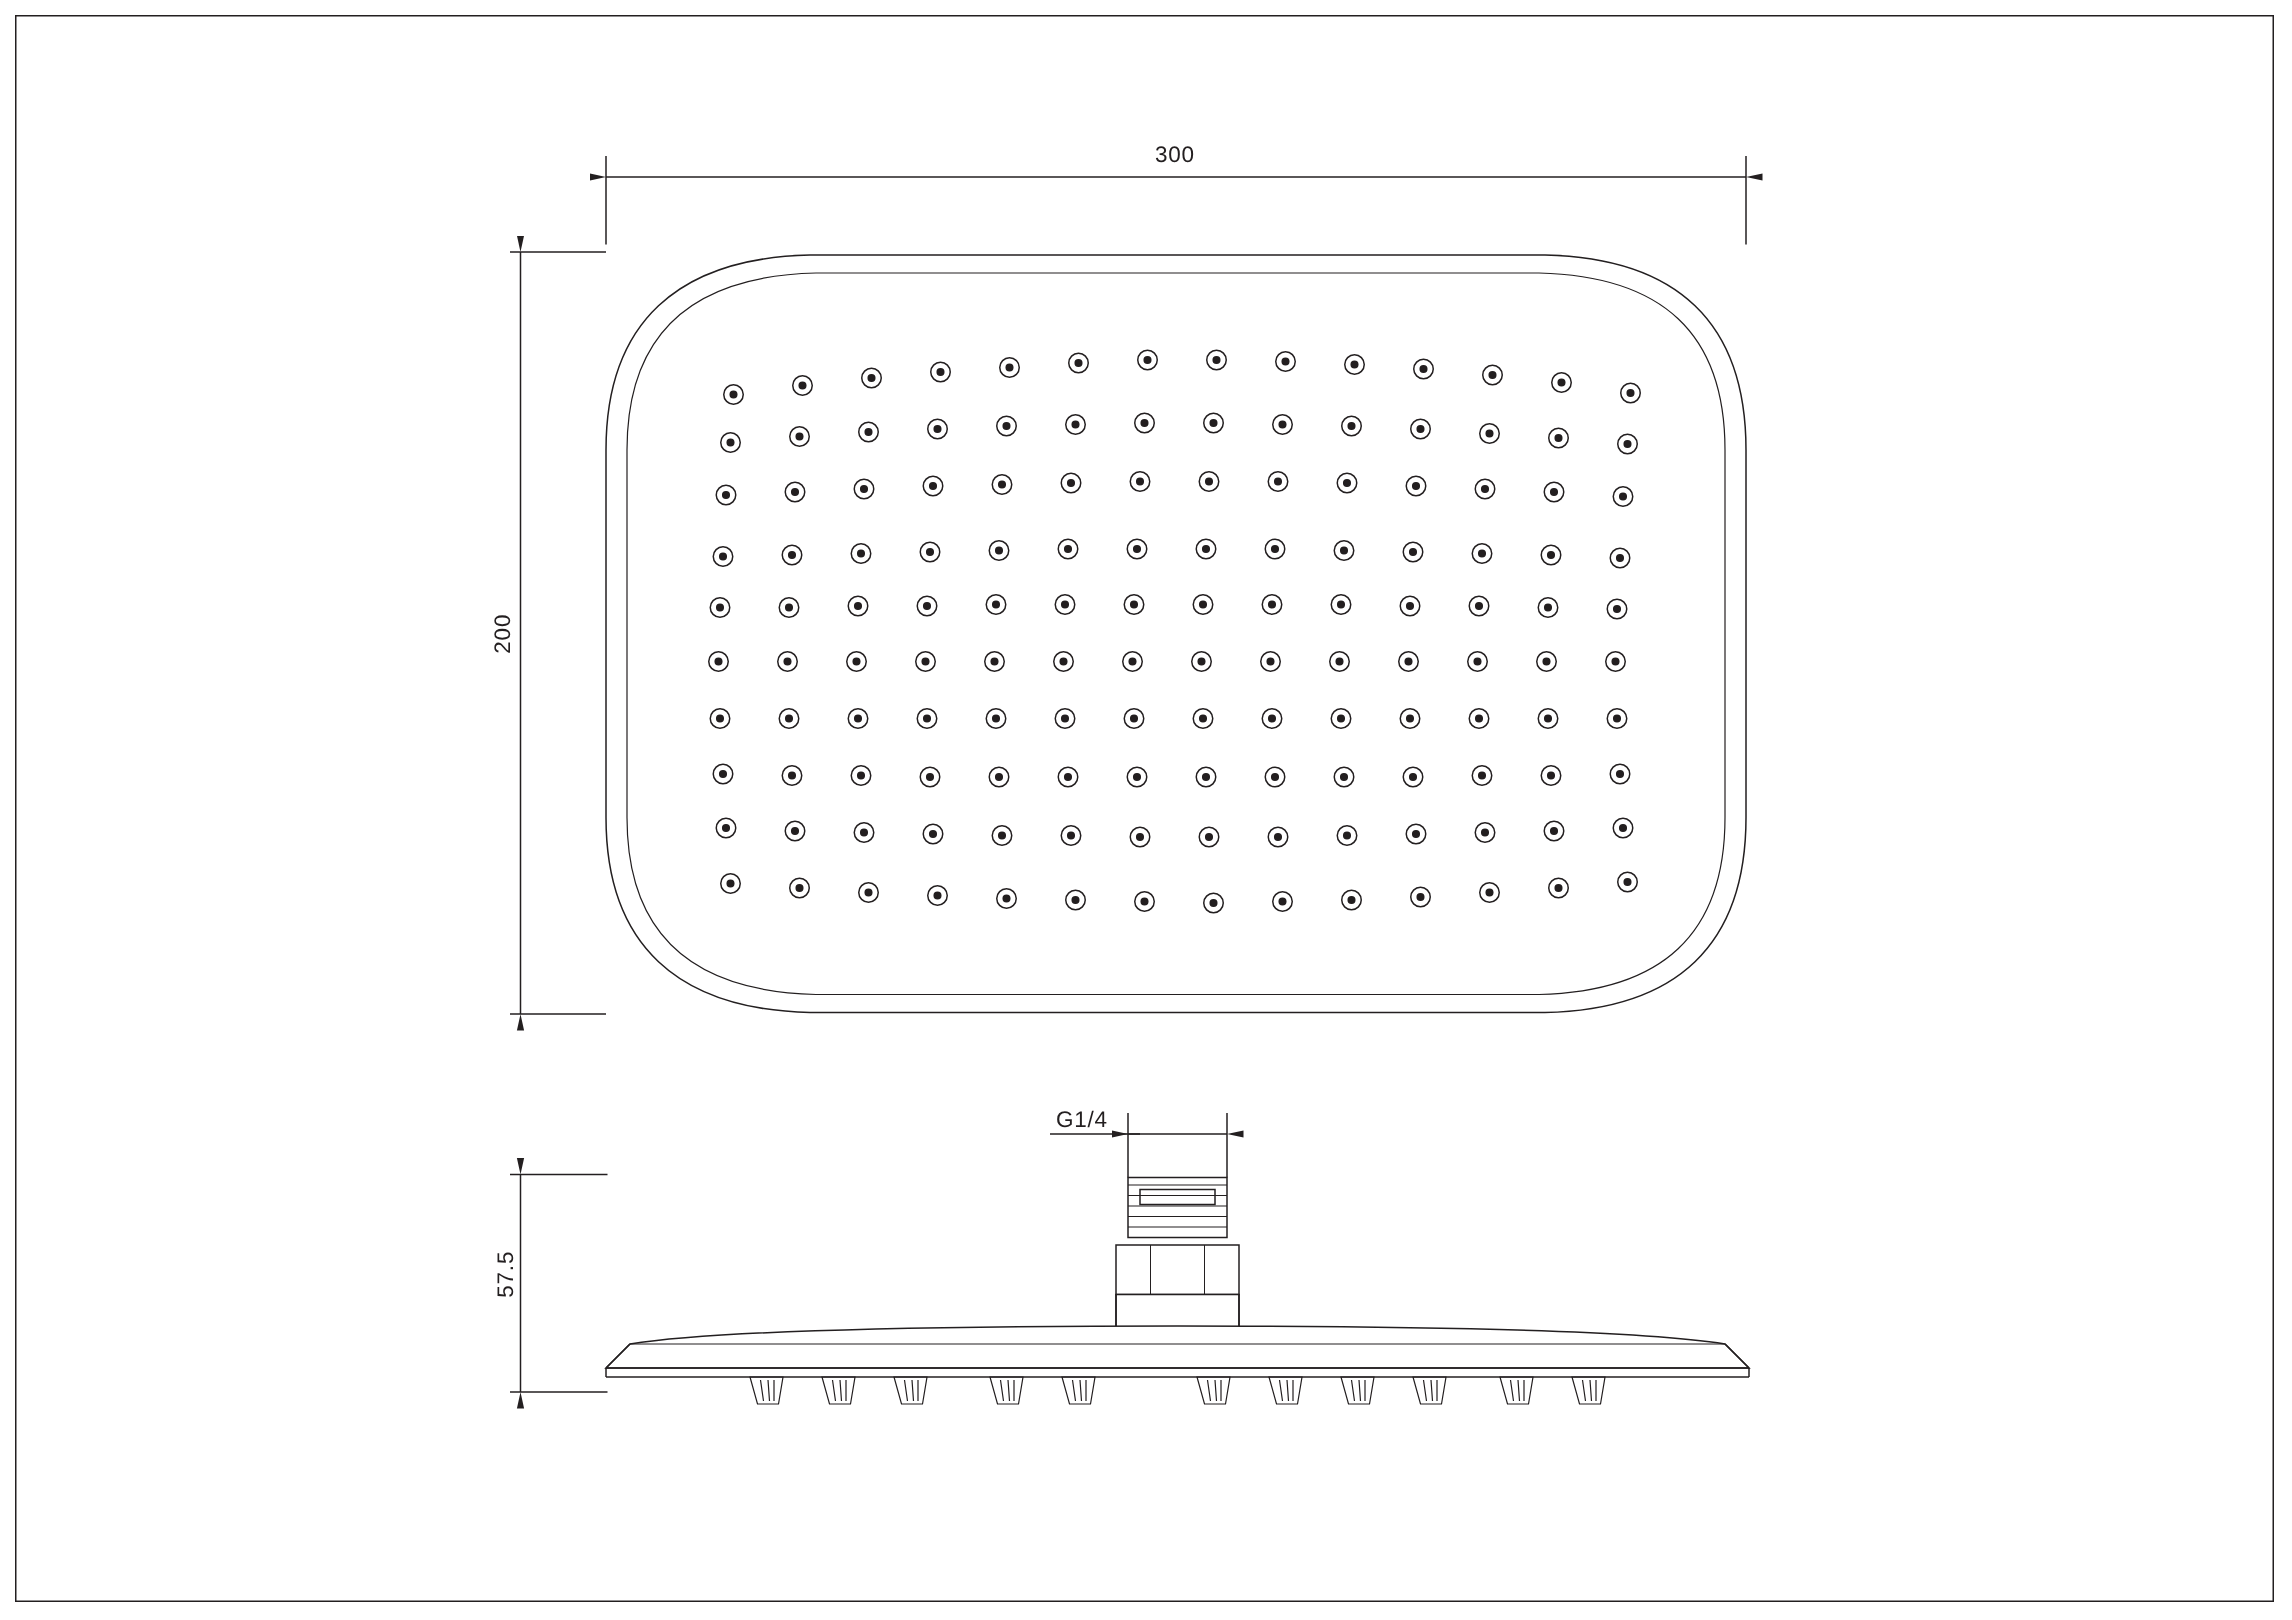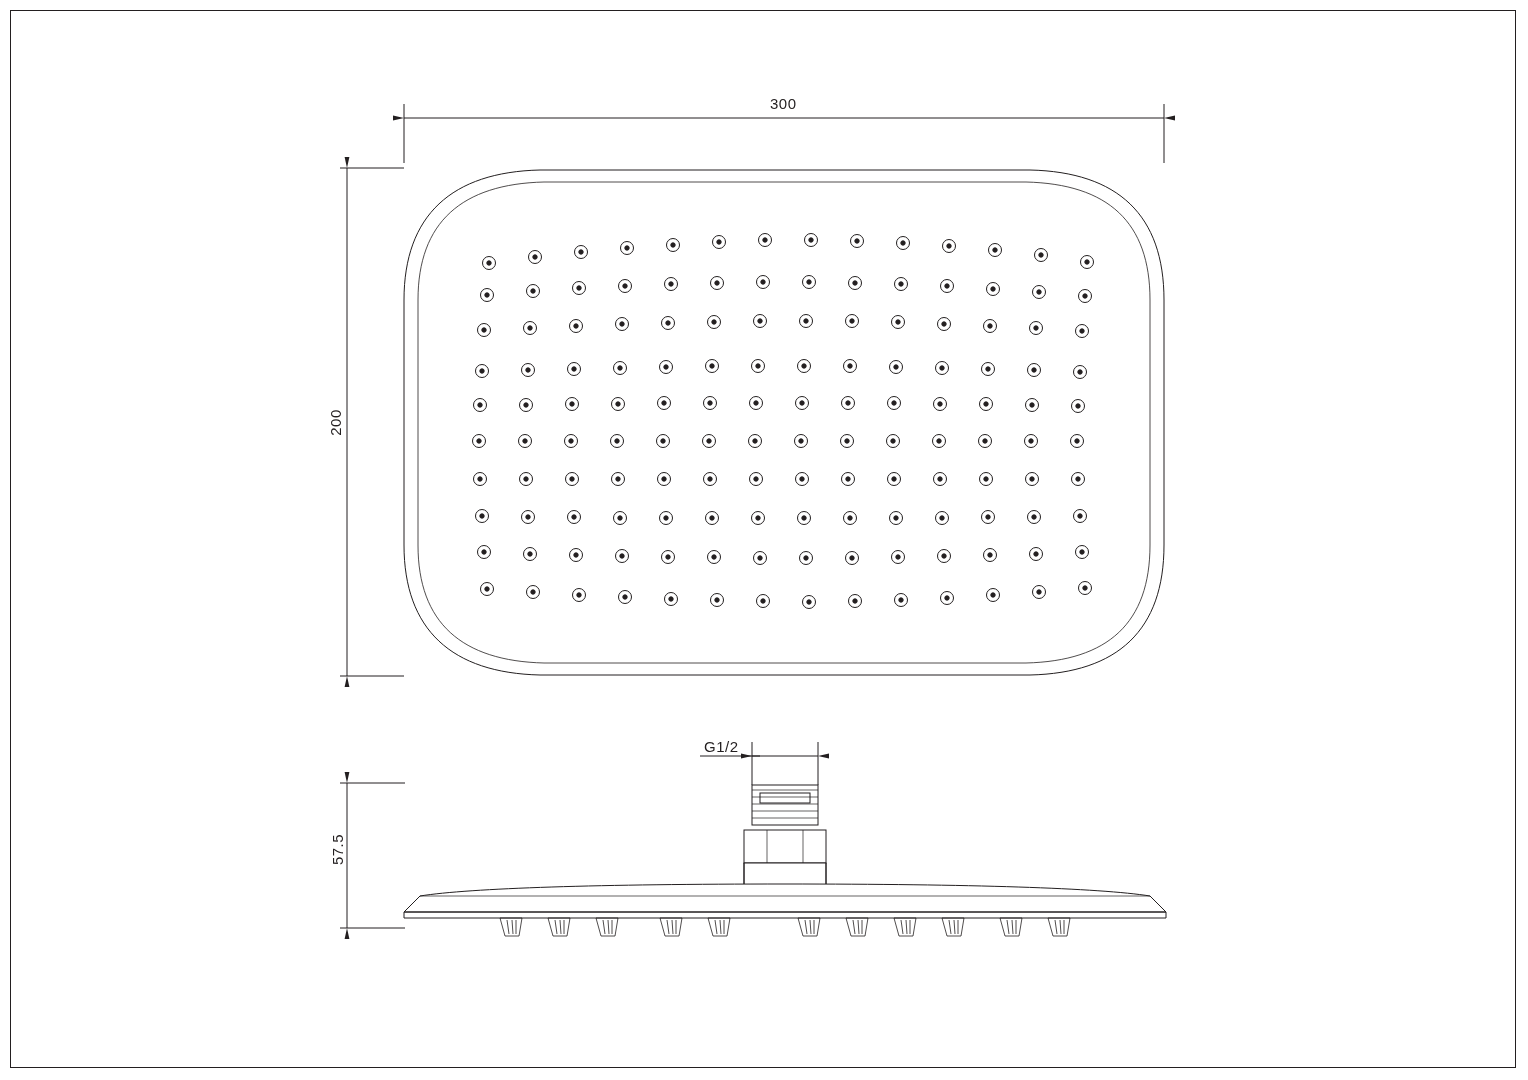--- a/index.html
+++ b/index.html
@@ -737,15 +737,15 @@
 
     </g>
   </svg>
 
   <div class="dim-label" style="left:770px; top:95px;">300</div>
 
   <div class="dim-label vert" style="left:322px; top:414px;">200</div>
 
   <div class="dim-label vert" style="left:322px; top:841px;">57.5</div>
 
-  <div class="dim-label" style="left:704px; top:738px;">G1/2</div>
+  <div class="dim-label" style="left:704px; top:738px;">G1/4</div>
 
 </div>
 
 </body></html>

